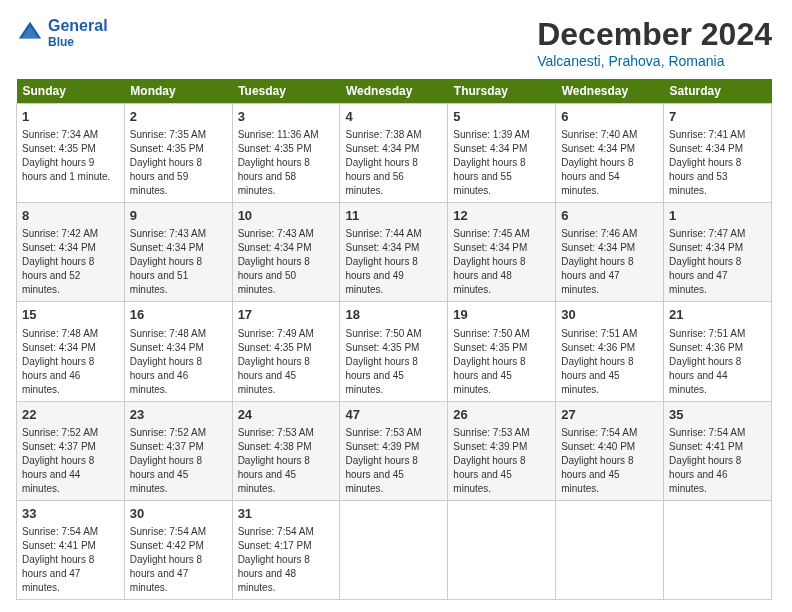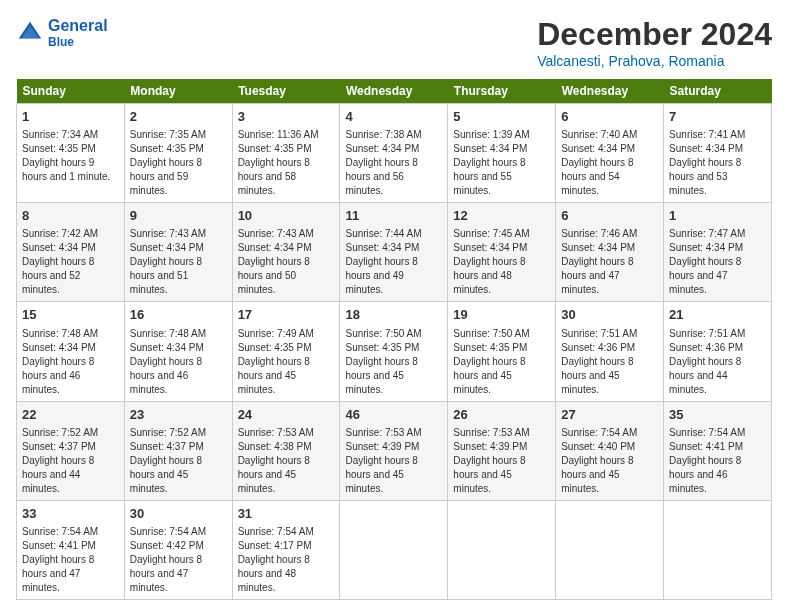--- a/index.html
+++ b/index.html
@@ -133,21 +133,21 @@
           <td><span class="day-num">17</span><span>Sunrise: 7:49 AM</span><br><span>Sunset: 4:35 PM</span><br><span>Daylight hours 8 hours and 45 minutes.</span></td>
           <td><span class="day-num">18</span><span>Sunrise: 7:50 AM</span><br><span>Sunset: 4:35 PM</span><br><span>Daylight hours 8 hours and 45 minutes.</span></td>
           <td><span class="day-num">19</span><span>Sunrise: 7:50 AM</span><br><span>Sunset: 4:35 PM</span><br><span>Daylight hours 8 hours and 45 minutes.</span></td>
           <td><span class="day-num">30</span><span>Sunrise: 7:51 AM</span><br><span>Sunset: 4:36 PM</span><br><span>Daylight hours 8 hours and 45 minutes.</span></td>
           <td><span class="day-num">21</span><span>Sunrise: 7:51 AM</span><br><span>Sunset: 4:36 PM</span><br><span>Daylight hours 8 hours and 44 minutes.</span></td>
         </tr>
         <tr>
           <td><span class="day-num">22</span><span>Sunrise: 7:52 AM</span><br><span>Sunset: 4:37 PM</span><br><span>Daylight hours 8 hours and 44 minutes.</span></td>
           <td><span class="day-num">23</span><span>Sunrise: 7:52 AM</span><br><span>Sunset: 4:37 PM</span><br><span>Daylight hours 8 hours and 45 minutes.</span></td>
           <td><span class="day-num">24</span><span>Sunrise: 7:53 AM</span><br><span>Sunset: 4:38 PM</span><br><span>Daylight hours 8 hours and 45 minutes.</span></td>
-          <td><span class="day-num">46</span><span>Sunrise: 7:53 AM</span><br><span>Sunset: 4:39 PM</span><br><span>Daylight hours 8 hours and 45 minutes.</span></td>
+          <td><span class="day-num">47</span><span>Sunrise: 7:53 AM</span><br><span>Sunset: 4:39 PM</span><br><span>Daylight hours 8 hours and 45 minutes.</span></td>
           <td><span class="day-num">26</span><span>Sunrise: 7:53 AM</span><br><span>Sunset: 4:39 PM</span><br><span>Daylight hours 8 hours and 45 minutes.</span></td>
           <td><span class="day-num">27</span><span>Sunrise: 7:54 AM</span><br><span>Sunset: 4:40 PM</span><br><span>Daylight hours 8 hours and 45 minutes.</span></td>
           <td><span class="day-num">35</span><span>Sunrise: 7:54 AM</span><br><span>Sunset: 4:41 PM</span><br><span>Daylight hours 8 hours and 46 minutes.</span></td>
         </tr>
         <tr>
           <td><span class="day-num">33</span><span>Sunrise: 7:54 AM</span><br><span>Sunset: 4:41 PM</span><br><span>Daylight hours 8 hours and 47 minutes.</span></td>
           <td><span class="day-num">30</span><span>Sunrise: 7:54 AM</span><br><span>Sunset: 4:42 PM</span><br><span>Daylight hours 8 hours and 47 minutes.</span></td>
           <td><span class="day-num">31</span><span>Sunrise: 7:54 AM</span><br><span>Sunset: 4:17 PM</span><br><span>Daylight hours 8 hours and 48 minutes.</span></td>
           <td></td>
           <td></td>

